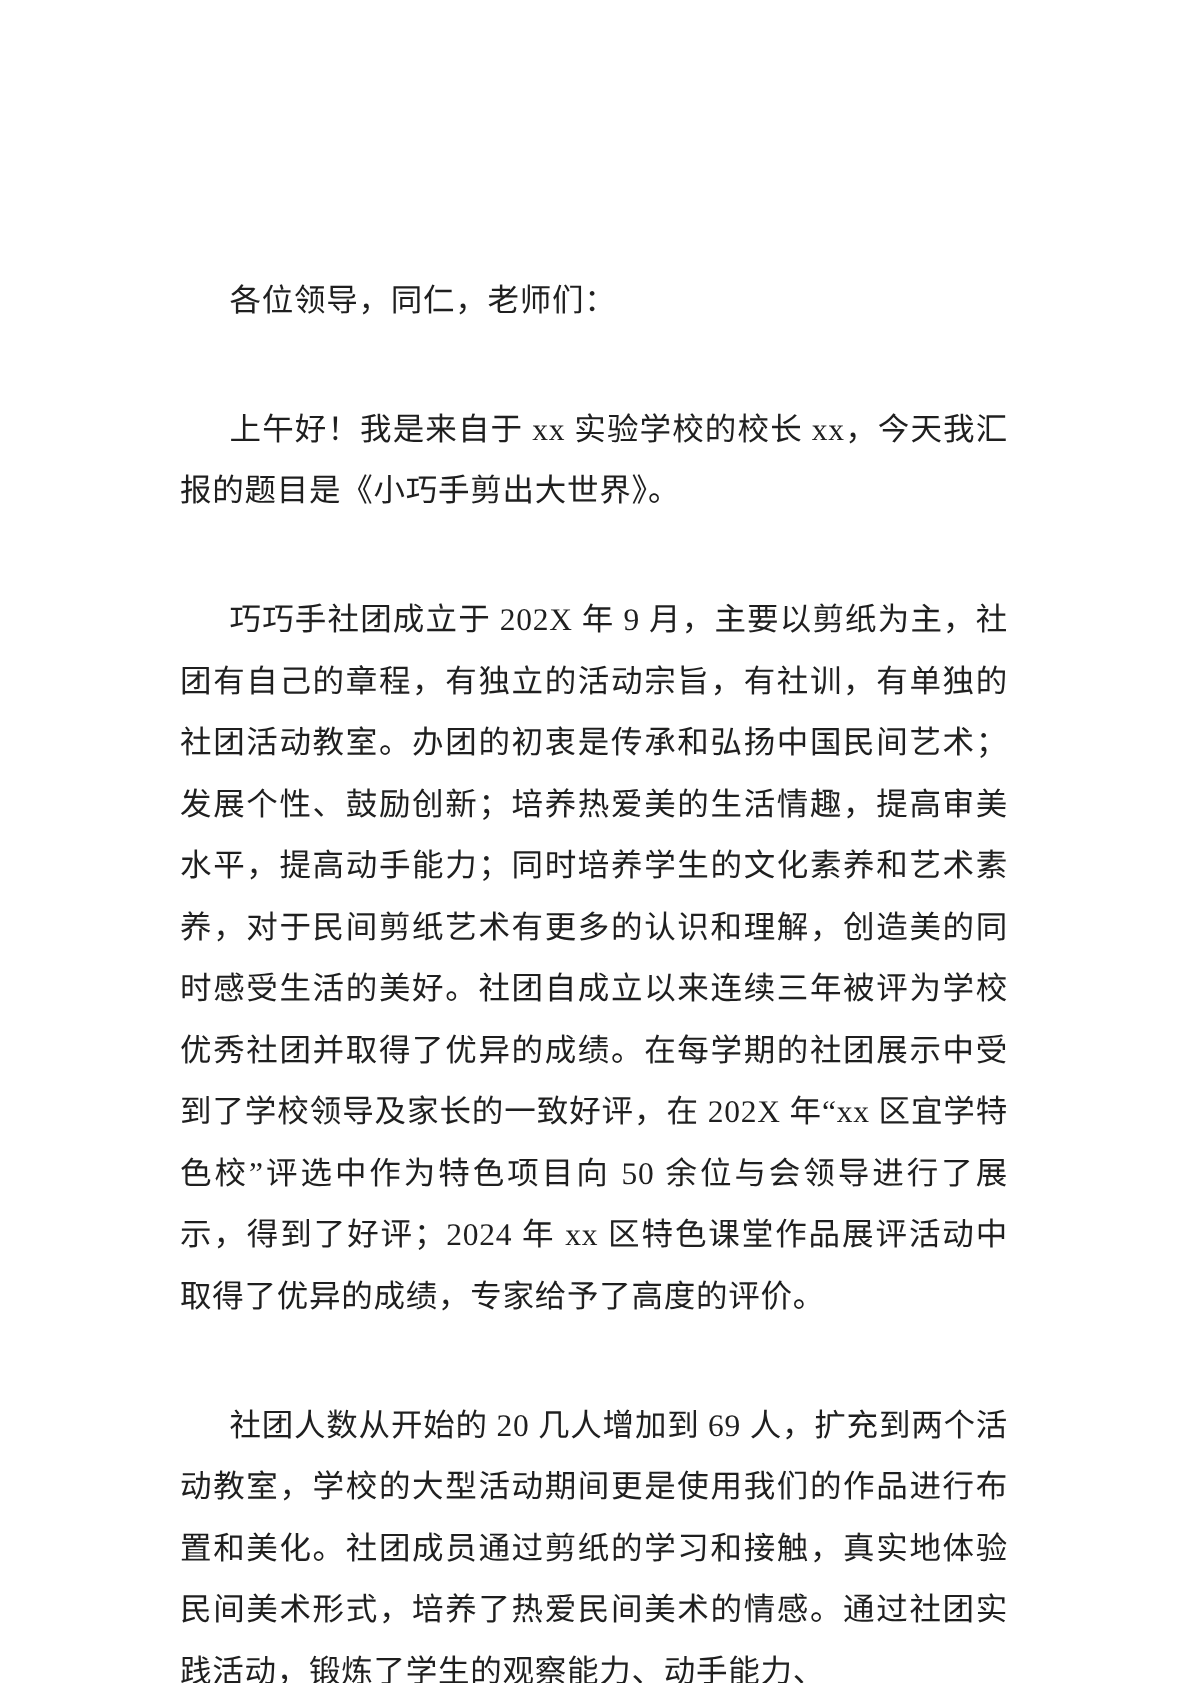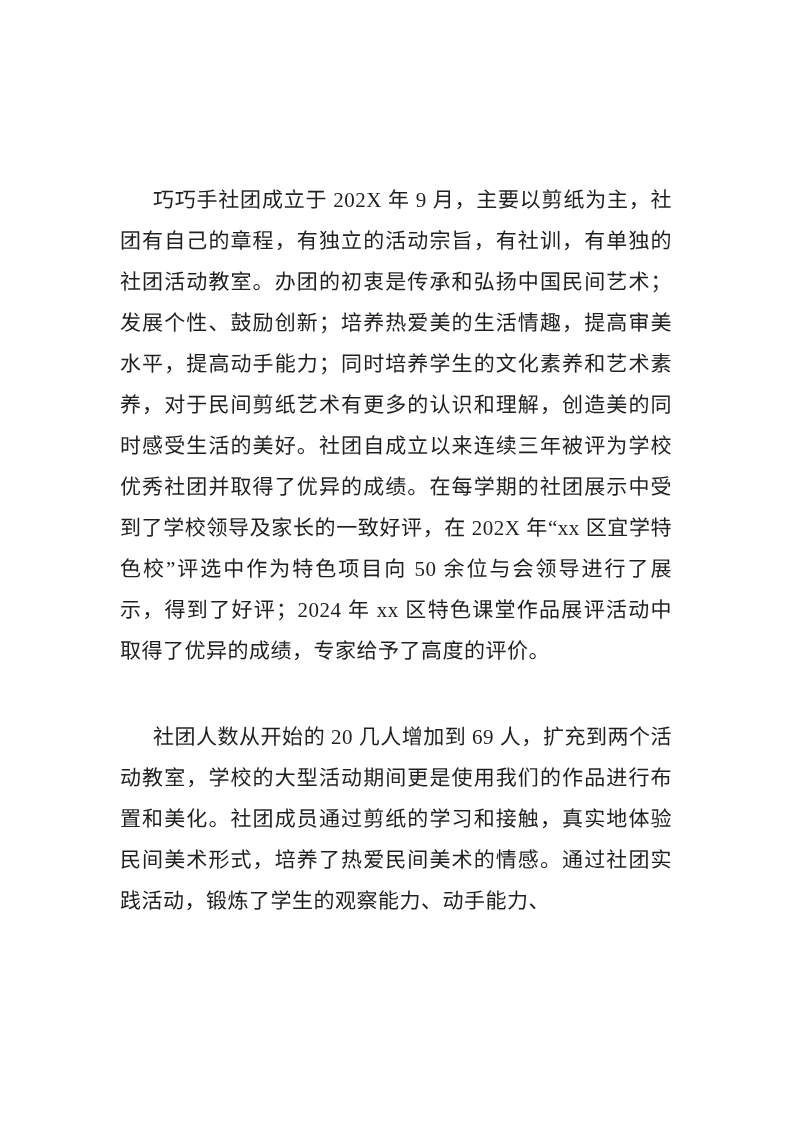--- a/index.html
+++ b/index.html
@@ -33,16 +33,18 @@
   }
   .text-block p:last-child {
     margin-bottom: 0;
   }
 </style>
 </head>
 <body>
 
 <div class="page">
   <div class="text-block">
+    <p>各位领导，同仁，老师们：</p>
+    <p>上午好！我是来自于 xx 实验学校的校长 xx，今天我汇报的题目是《小巧手剪出大世界》。</p>
     <p>巧巧手社团成立于 202X 年 9 月，主要以剪纸为主，社团有自己的章程，有独立的活动宗旨，有社训，有单独的社团活动教室。办团的初衷是传承和弘扬中国民间艺术；发展个性、鼓励创新；培养热爱美的生活情趣，提高审美水平，提高动手能力；同时培养学生的文化素养和艺术素养，对于民间剪纸艺术有更多的认识和理解，创造美的同时感受生活的美好。社团自成立以来连续三年被评为学校优秀社团并取得了优异的成绩。在每学期的社团展示中受到了学校领导及家长的一致好评，在 202X 年“xx 区宜学特色校”评选中作为特色项目向 50 余位与会领导进行了展示，得到了好评；2024 年 xx 区特色课堂作品展评活动中取得了优异的成绩，专家给予了高度的评价。</p>
     <p>社团人数从开始的 20 几人增加到 69 人，扩充到两个活动教室，学校的大型活动期间更是使用我们的作品进行布置和美化。社团成员通过剪纸的学习和接触，真实地体验民间美术形式，培养了热爱民间美术的情感。通过社团实践活动，锻炼了学生的观察能力、动手能力、</p>
   </div>
 </div>
 
 </body></html>

